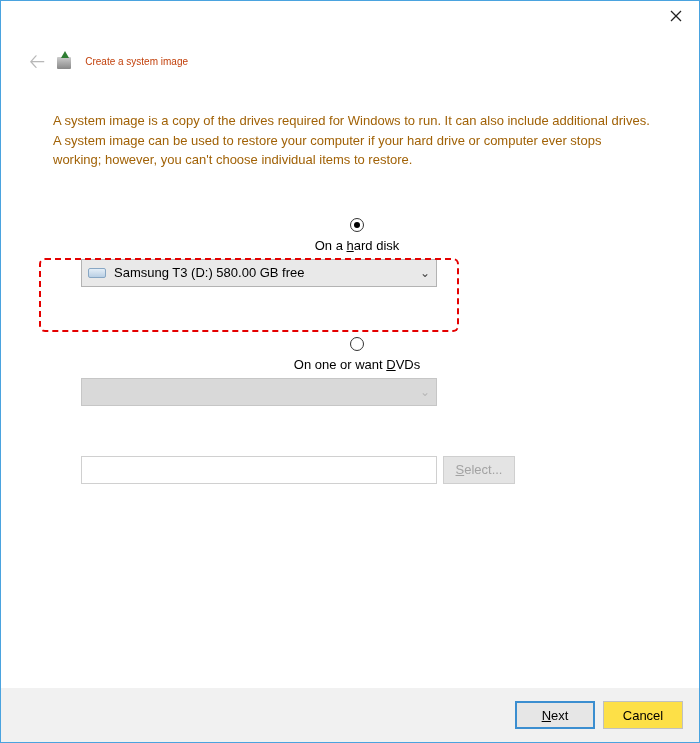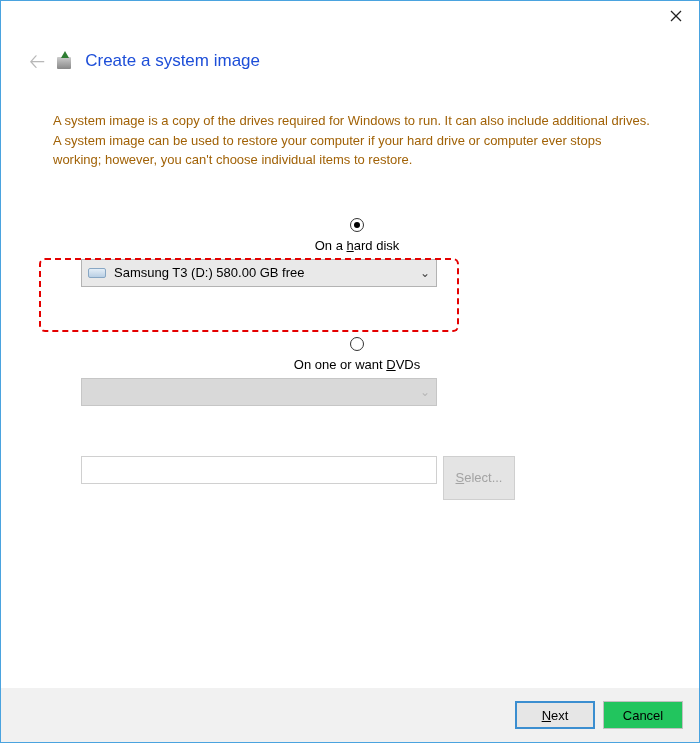--- a/index.html
+++ b/index.html
@@ -25,21 +25,21 @@
       padding: 18px 0 0 28px;
     }
     .back-arrow {
       color:#b8b8b8; font-size:20px; line-height:1;
     }
     .app-icon {
       width:20px; height:20px; position:relative;
     }
     .app-icon .base { position:absolute; left:2px; top:6px; width:14px; height:12px; background:linear-gradient(#ccc,#888); border-radius:1px; }
     .app-icon .arrow { position:absolute; left:6px; top:0; width:0; height:0; border-left:4px solid transparent; border-right:4px solid transparent; border-bottom:7px solid #2e7d32; }
-    .app-title { font-size:17px; color:#1d4ed8; }
+    .app-title { font-size:10px; color:#c2410c; }
     .content {
       padding: 40px 44px 0 52px;
     }
     .page-title { color:#0a56b3; font-size:18px; font-weight:400; margin-bottom:22px; }
     .desc { font-size:13px; color:#a16207; line-height:1.5; max-width:600px; }
     .options { margin-top:48px; }
     .option-block { padding-left:6px; margin-bottom:50px; position:relative; }
     .radio-row { display:flex; align-items:center; gap:6px; margin-bottom:6px;flex-direction:column; }
     .radio {
       width:14px; height:14px; border:1px solid #333; border-radius:50%; display:flex; align-items:center; justify-content:center;
@@ -56,34 +56,34 @@
     .dropdown .drive-icon {
       width:18px; height:10px; background:linear-gradient(#e4eef7,#b9cfe4); border:1px solid #88a7c4; border-radius:2px; margin-right:8px;
     }
     .dropdown .chev { margin-left:auto; font-size:12px; color:#444; }
     .dropdown.disabled { background:#d9d9d9; border-color:#c6c6c6; color:#d9d9d9; }
     .net-row { margin-left:22px; display:flex; gap:6px; }
     .net-input {
       width:356px; height:28px; border:1px solid #d0d0d0; background:#fff; padding:0 6px; font-size:13px;
     }
     .net-btn {
-      width:72px; height:44px; border:1px solid #cfcfcf; background:#e4e4e4; color:#a3a3a3; font-size:13px;
+      width:72px; height:28px; border:1px solid #cfcfcf; background:#e4e4e4; color:#a3a3a3; font-size:13px;
     }
     .net-btn .ul { text-decoration: underline; }
     .callout {
       position:absolute; border:2.5px dashed #e40000; border-radius:6px; pointer-events:none;
     }
     .callout-1 { left: 38px; top: 257px; width: 420px; height: 74px; }
     .callout-2 { left: 500px; top: 690px; width: 90px; height: 40px; }
     .bottombar {
       position:absolute; left:0; right:0; bottom:0; height:54px; background:#f1f1f1;
       display:flex; align-items:center; justify-content:flex-end; padding-right:16px; gap:8px;
     }
     .btn {
-      min-width:80px; height:28px; border:1px solid #c0c0c0; background:#22c55e; font-size:13px; color:#000;
+      min-width:80px; height:28px; border:1px solid #c0c0c0; background:#fde047; font-size:13px; color:#000;
       display:flex; align-items:center; justify-content:center; padding:0 12px;
     }
     .btn.primary { border:2px solid #3b8ed0; background:#e6e6e6; }
     .btn .ul { text-decoration: underline; }
   </style>
 </head>
 <body>
 
 <div class="window">
 

